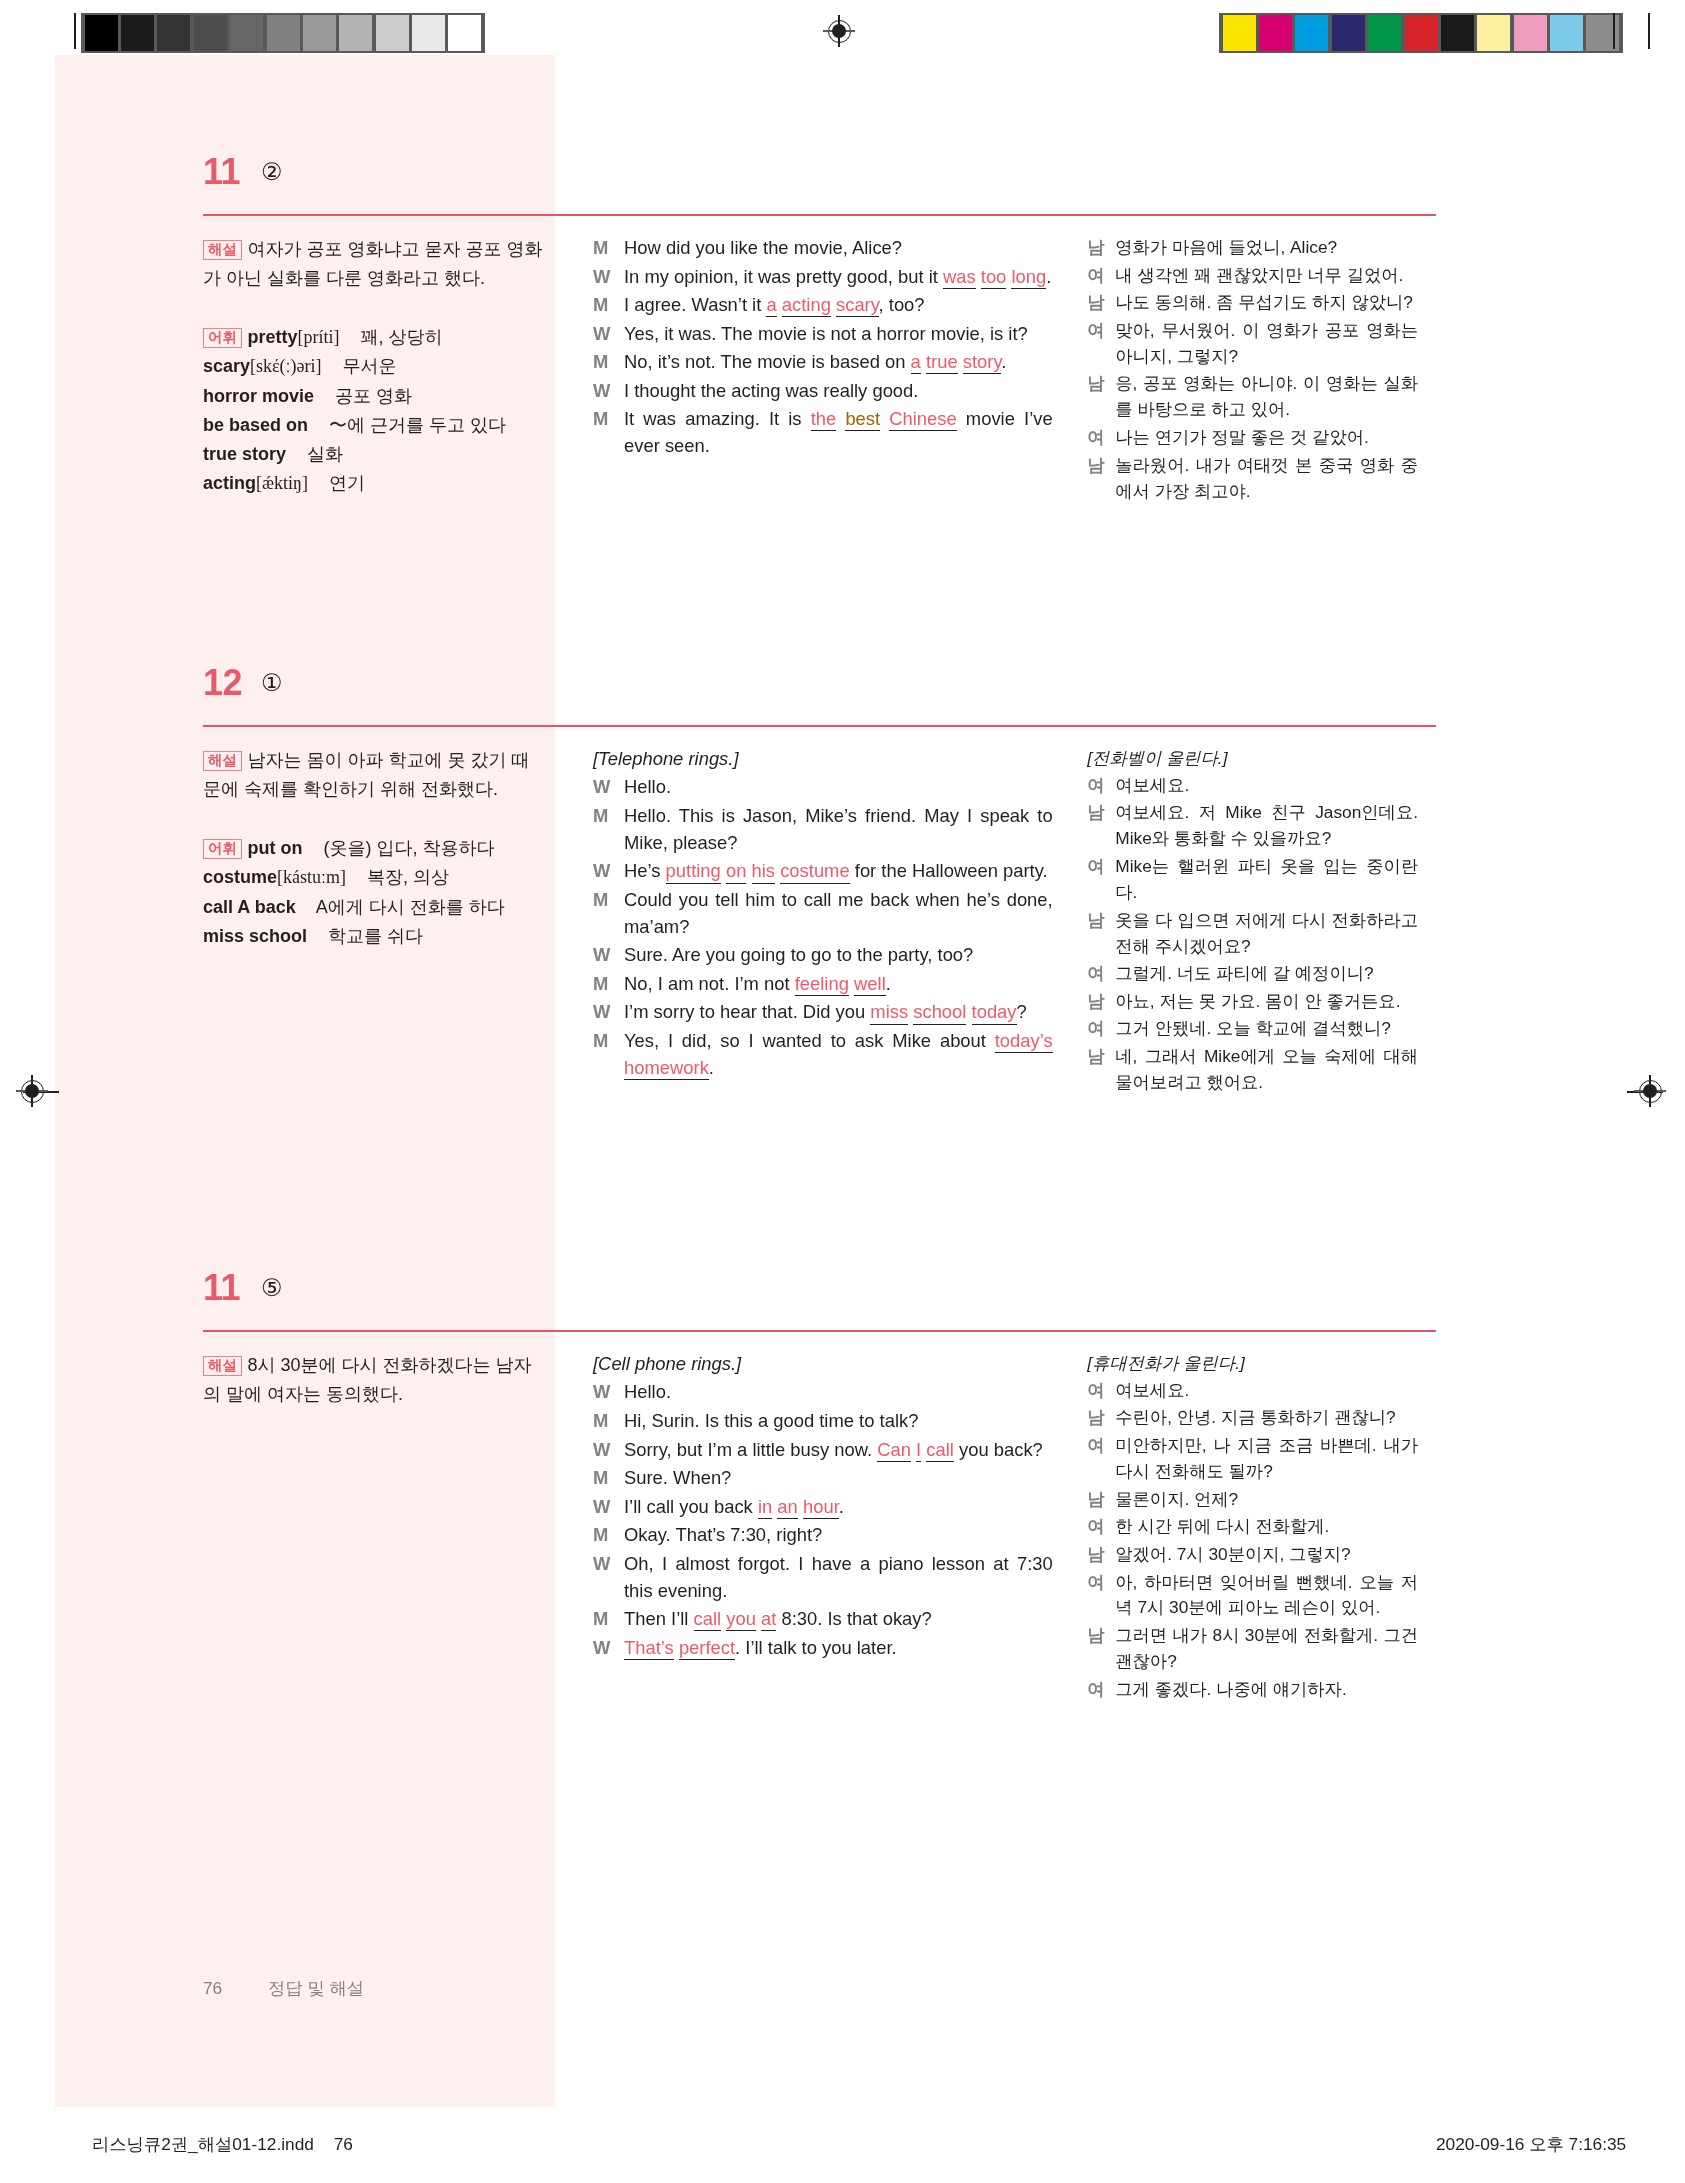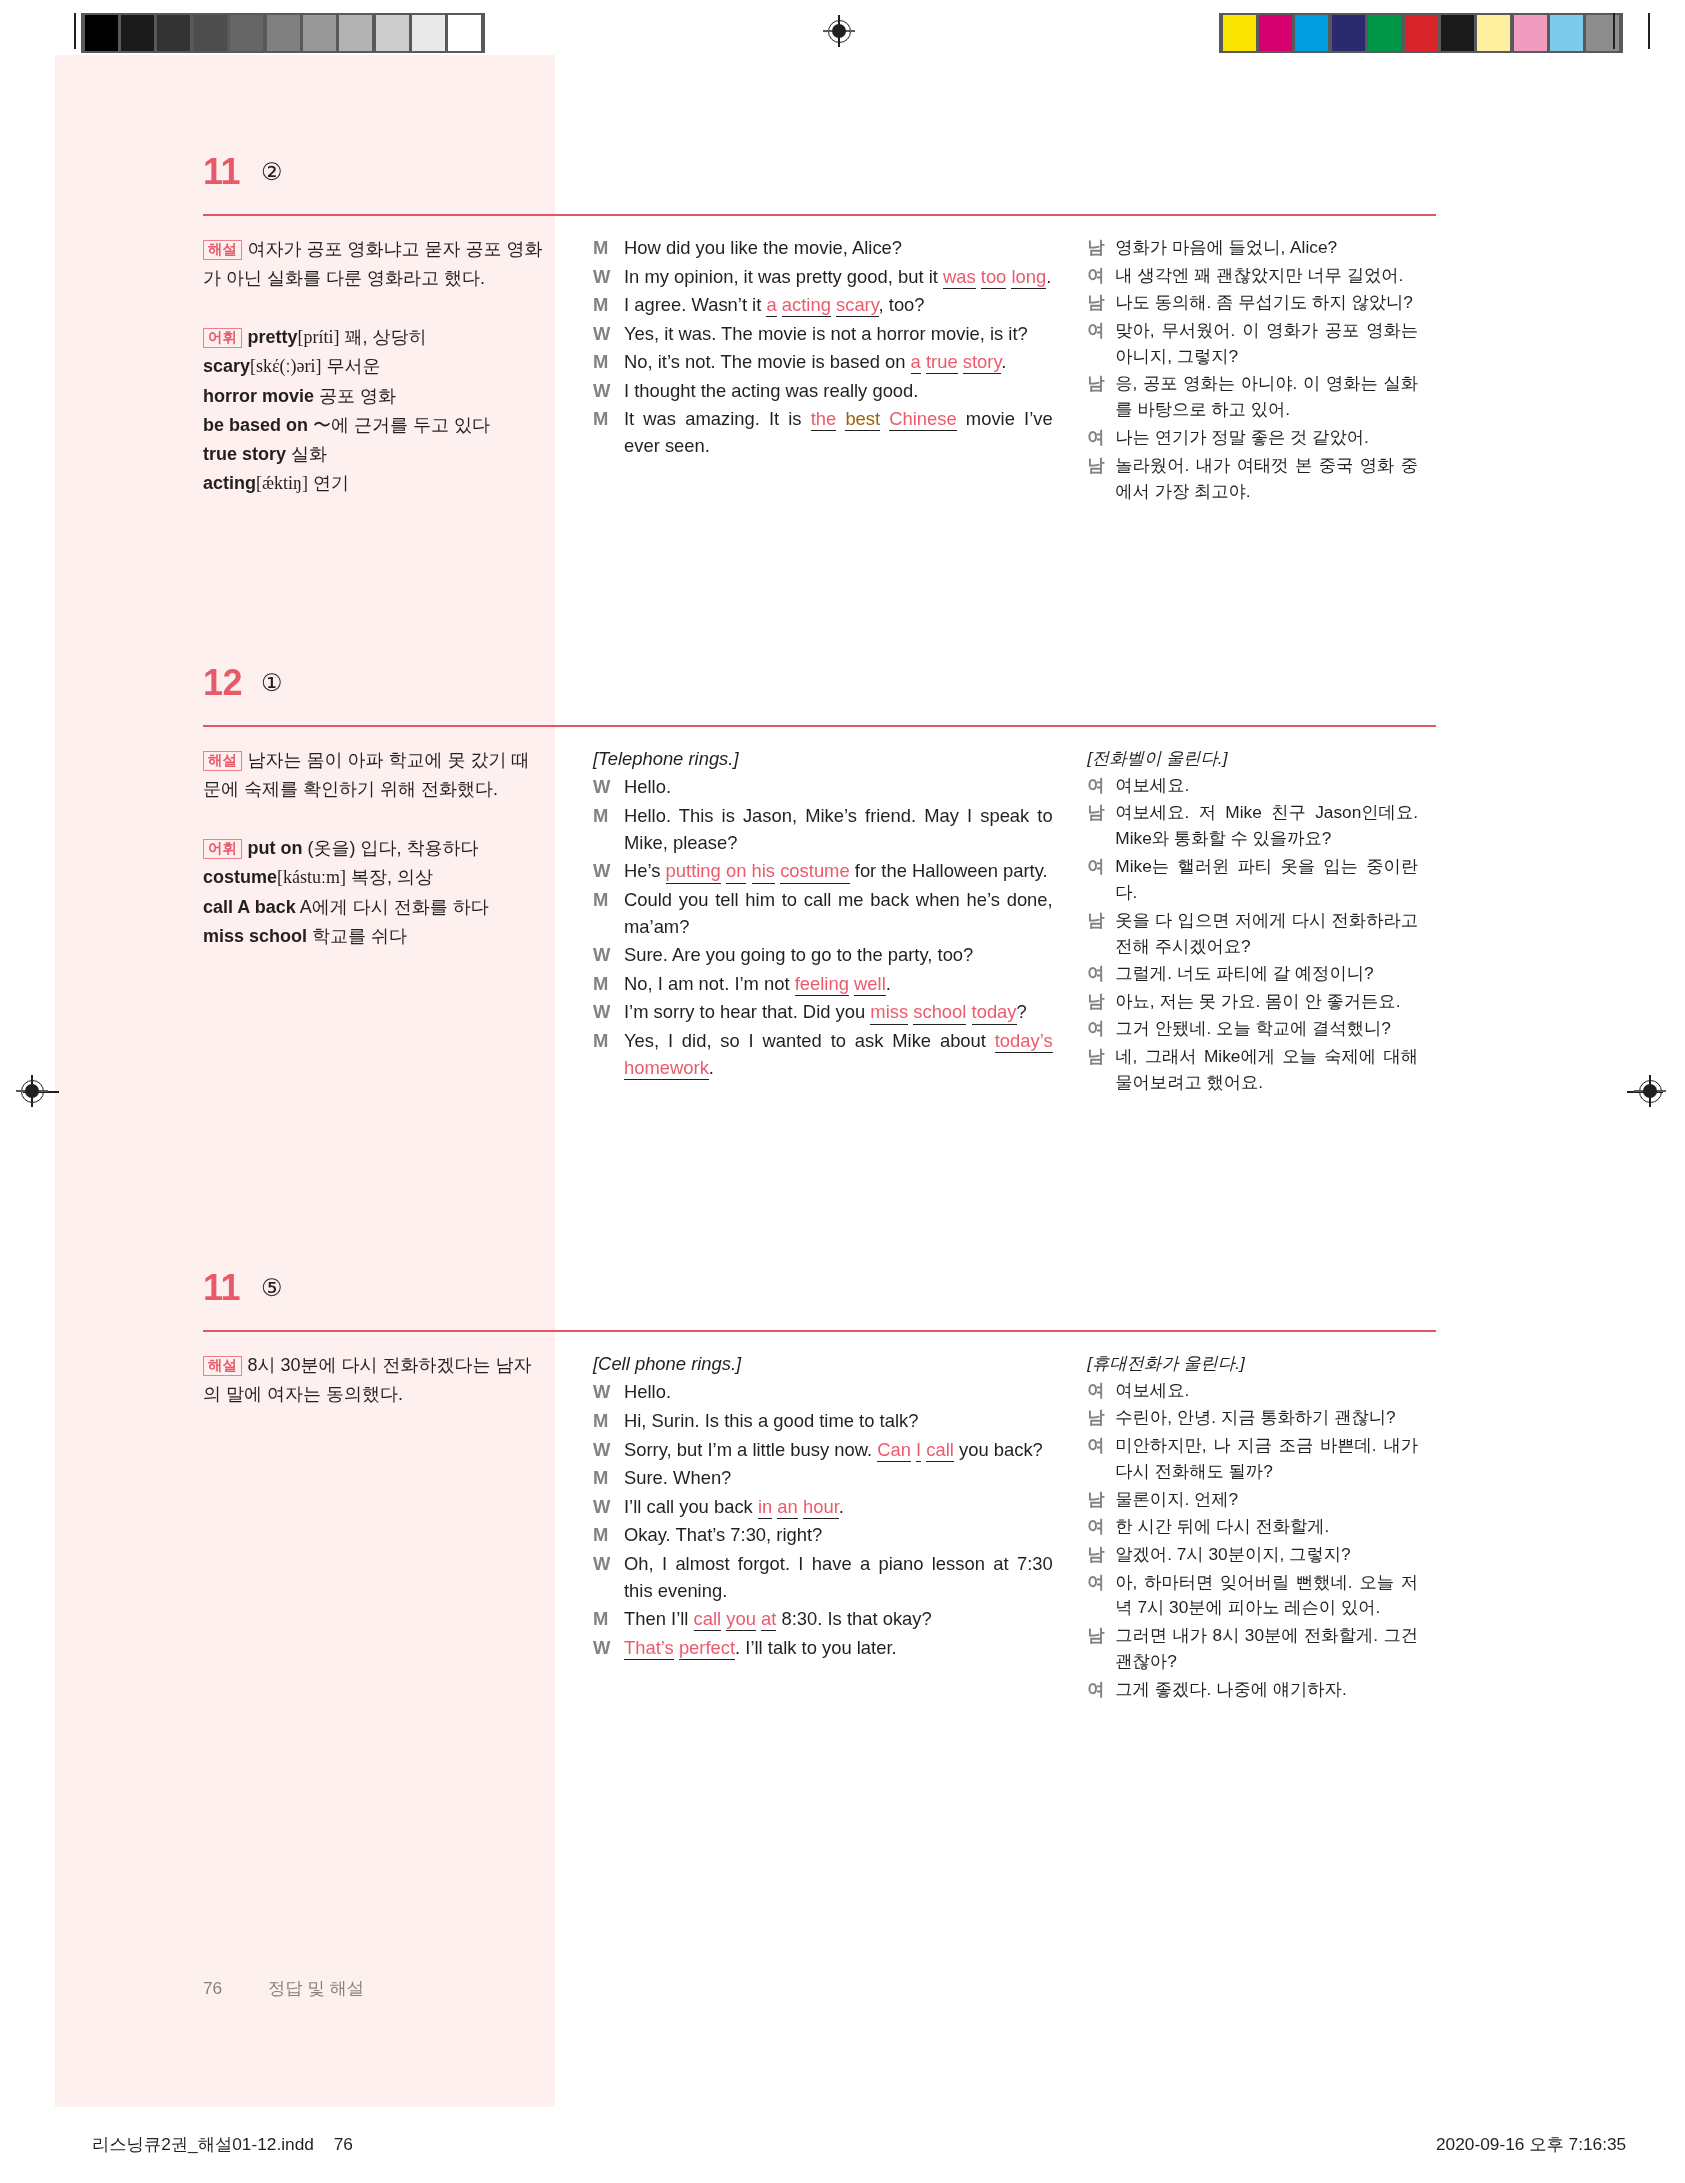--- a/index.html
+++ b/index.html
@@ -69,21 +69,21 @@
     line-height:1;vertical-align:1.2px;margin-right:5.8px;
     white-space:nowrap;
   }
   .note-para{
     font-size:18px;line-height:1.62;color:#231f20;
     margin:0 0 30px 0;text-indent:0;
   }
   .vocab{font-size:18px;line-height:1.62;color:#231f20;margin:0;}
   .vocab .w{font-weight:bold;}
   .vocab .ipa{font-family:"Liberation Serif","DejaVu Serif",serif;font-weight:normal;}
-  .vocab .ko{font-weight:normal;}
+  .vocab .ko{font-weight:normal;padding-left:16px;}
 
   
   .stage{
     font-style:italic;font-size:18.4px;color:#231f20;margin:0 0 2.3px 0;line-height:1.42;
   }
   .line{display:flex;margin:0 0 1.7px 0;}
   .spk{
     flex:0 0 31px;font-size:18.4px;font-weight:bold;color:#808285;line-height:1.46;
   }
   .utt{

